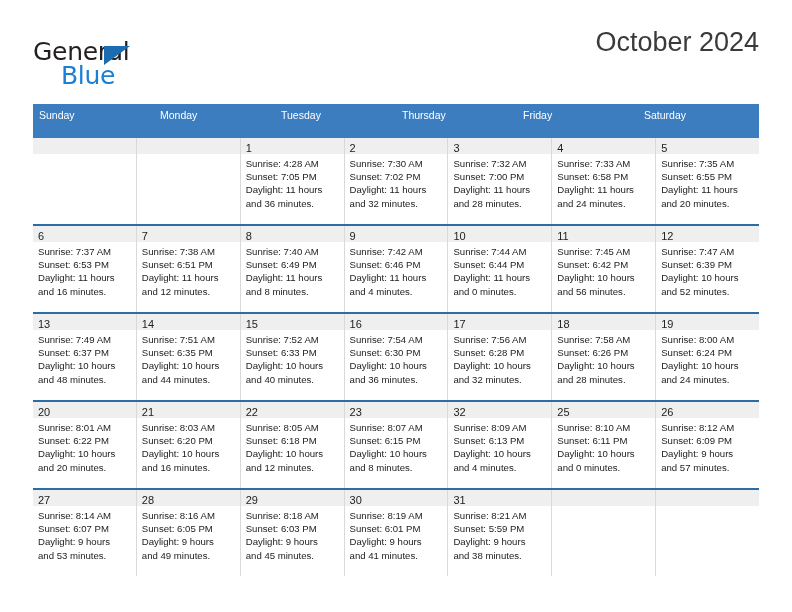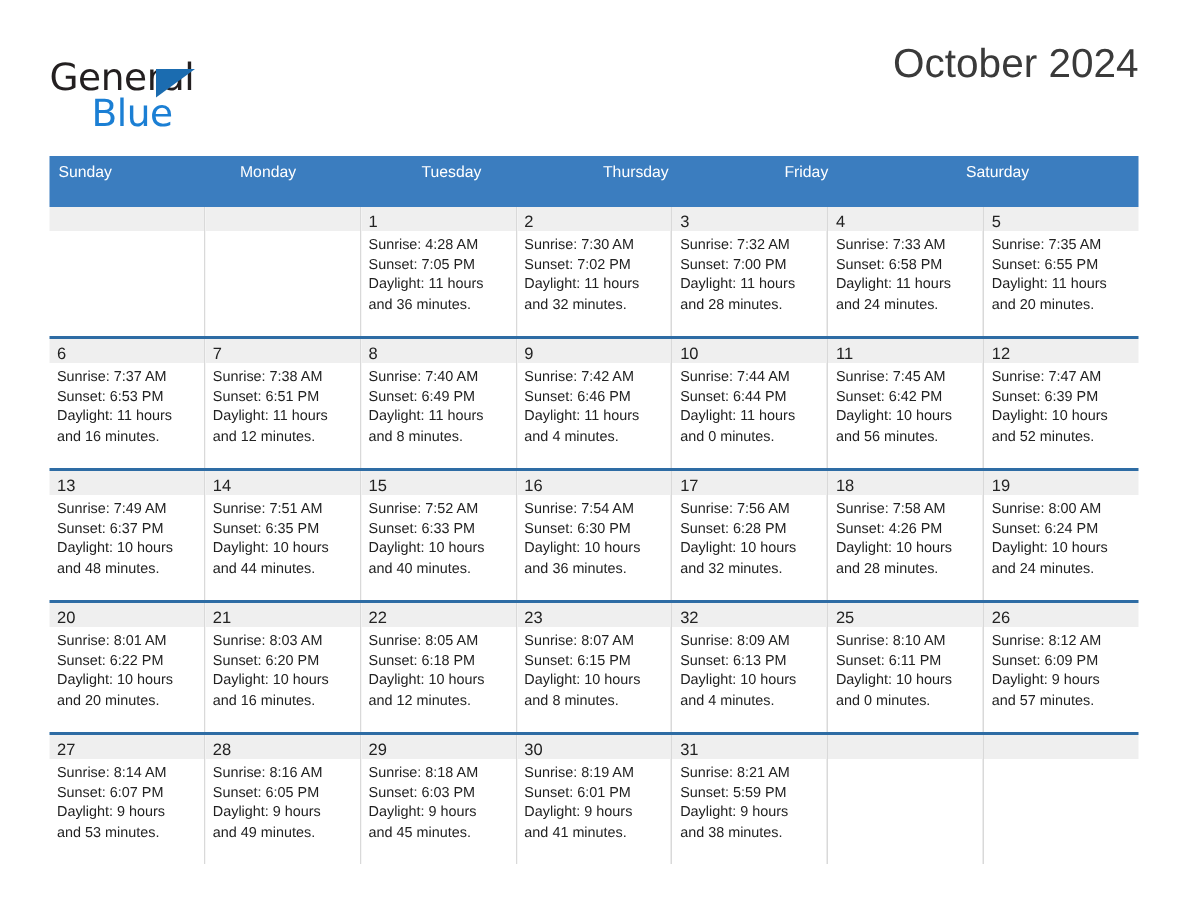--- a/index.html
+++ b/index.html
@@ -362,21 +362,21 @@
               <div class="line">Sunrise: 7:56 AM</div>
               <div class="line">Sunset: 6:28 PM</div>
               <div class="line">Daylight: 10 hours</div>
               <div class="line">and 32 minutes.</div>
             </div>
           </div>
           <div class="cell">
             <div class="daynum-band"><span class="daynum">18</span></div>
             <div class="cellbody">
               <div class="line">Sunrise: 7:58 AM</div>
-              <div class="line">Sunset: 4:26 PM</div>
+              <div class="line">Sunset: 6:26 PM</div>
               <div class="line">Daylight: 10 hours</div>
               <div class="line">and 28 minutes.</div>
             </div>
           </div>
           <div class="cell">
             <div class="daynum-band"><span class="daynum">19</span></div>
             <div class="cellbody">
               <div class="line">Sunrise: 8:00 AM</div>
               <div class="line">Sunset: 6:24 PM</div>
               <div class="line">Daylight: 10 hours</div>

